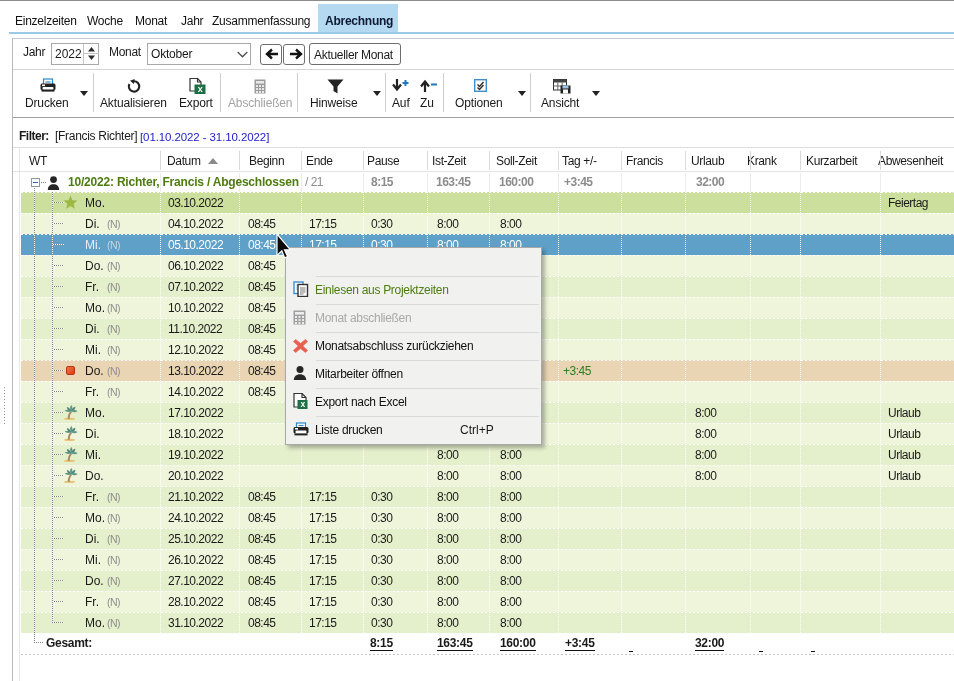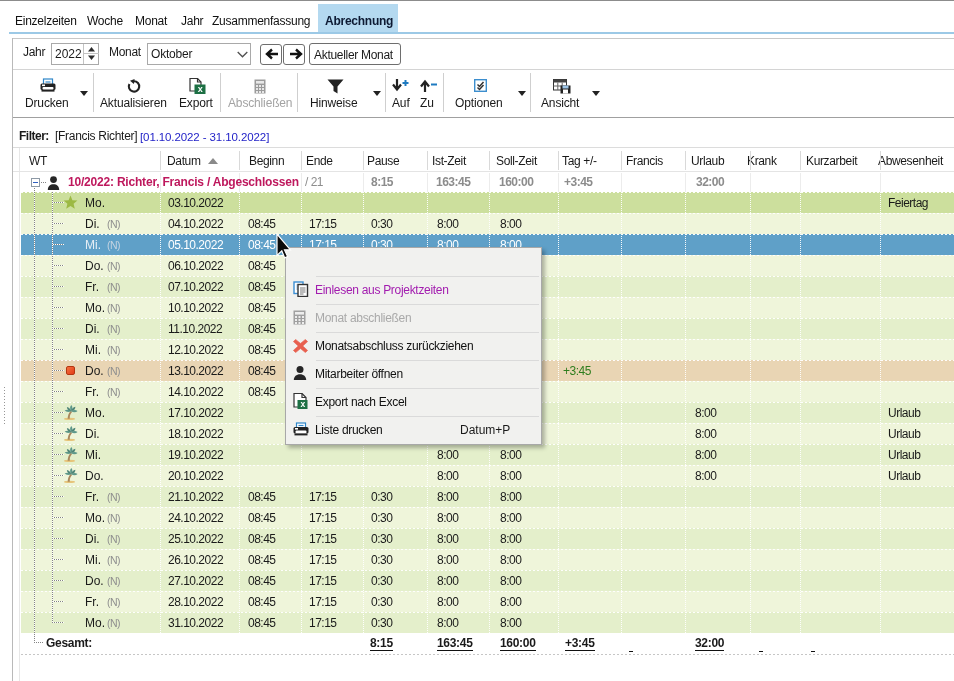--- a/index.html
+++ b/index.html
@@ -204,21 +204,21 @@
       <span class="abs" style="left:750px;top:1px;width:1px;height:19px;background:#ececec"></span>
       <span class="abs" style="left:800px;top:1px;width:1px;height:19px;background:#ececec"></span>
       <span class="abs" style="left:880px;top:1px;width:1px;height:19px;background:#ececec"></span>
  <span class="abs" style="left:31px;top:6px;width:9px;height:9px;border:1px solid #8d99a5;background:#fff"></span>
  <span class="abs" style="left:33px;top:10px;width:5px;height:1px;background:#3060c0"></span>
  <span class="abs" style="left:41px;top:10px;width:6px;height:1px;background:repeating-linear-gradient(90deg,#858585 0 1px,#fff 1px 2px)"></span>
  <svg class="abs" width="13" height="14" style="left:47px;top:4px">
   <circle cx="6.5" cy="3.6" r="3.4" fill="#262626"></circle>
   <path d="M0.8 14 C0.8 10.2 3.2 8.2 6.5 8.2 C9.8 8.2 12.2 10.2 12.2 14 Z" fill="#262626"></path>
  </svg>
- <span class="abs" style="left:68px;color:#be185d;font-weight:bold;letter-spacing:-0.2px">10/2022: Richter, Francis / Abgeschlossen</span>
+ <span class="abs" style="left:68px;color:#4d7c0f;font-weight:bold;letter-spacing:-0.2px">10/2022: Richter, Francis / Abgeschlossen</span>
  <span class="abs" style="left:305px;color:#8d8d8d">/ 21</span>
  <span class="abs" style="left:371px;color:#8c8c8c;font-weight:bold">8:15</span>
  <span class="abs" style="left:436px;color:#8c8c8c;font-weight:bold">163:45</span>
  <span class="abs" style="left:499px;color:#8c8c8c;font-weight:bold">160:00</span>
  <span class="abs" style="left:564px;color:#8c8c8c;font-weight:bold">+3:45</span>
  <span class="abs" style="left:696px;color:#8c8c8c;font-weight:bold">32:00</span>
 </div>
 <div class="row" style="top:192px;background-color:#ccdf9d">
       <span class="conn"></span>
       <svg width="15" height="15" viewBox="0 0 15 15" style="position:absolute;left:42px;top:3px">
@@ -517,21 +517,21 @@
         <svg class="micon" width="16" height="16" style="top:4px">
           <rect x="1" y="1" width="9" height="11.5" fill="#fff" stroke="#3c8fd4" stroke-width="1.4"></rect>
           <g stroke="#9ec6e8" stroke-width="1">
             <path d="M3 4 h5 M3 6 h5 M3 8 h5" fill="none"></path>
           </g>
           <rect x="5" y="3.5" width="9.5" height="12" fill="#fff" stroke="#333" stroke-width="1.4"></rect>
           <g stroke="#777" stroke-width="1">
             <path d="M7 7 h5.5 M7 9 h5.5 M7 11 h5.5 M7 13 h3.5" fill="none"></path>
           </g>
         </svg>
-        <span class="mi" style="color:#a21caf;font-weight:normal">Einlesen aus Projektzeiten</span>
+        <span class="mi" style="color:#4d7c0f;font-weight:normal">Einlesen aus Projektzeiten</span>
       </div>
       <div class="msep" style="top:56px"></div>
       <div class="abs" style="left:0;top:57px;width:255px;height:28px;line-height:26px">
         <svg class="micon" width="13" height="15" style="top:5px">
           <rect x="0.5" y="0.5" width="12" height="14" fill="#a0a0a0"></rect>
           <rect x="2" y="2" width="9" height="2.6" fill="#ededed"></rect>
           <g fill="#ededed">
             <rect x="2" y="6" width="2" height="2"></rect>
             <rect x="5.5" y="6" width="2" height="2"></rect>
             <rect x="9" y="6" width="2" height="2"></rect>
@@ -574,18 +574,18 @@
       <div class="abs" style="left:0;top:169px;width:255px;height:28px;line-height:26px">
         <svg class="micon" width="16" height="15" style="top:5px">
           <rect x="3.5" y="1" width="9" height="5.5" fill="#fff" stroke="#2e86c8" stroke-width="1.2"></rect>
           <line x1="5.5" y1="3.5" x2="10.5" y2="3.5" stroke="#2e86c8" stroke-width="1.2"></line>
           <rect x="0.5" y="5" width="15" height="6.5" rx="1.5" fill="#222"></rect>
           <rect x="2" y="6" width="3" height="1.6" fill="#fff"></rect>
           <rect x="2.5" y="8.6" width="11" height="2.6" rx="1" fill="#fff"></rect>
           <rect x="1.5" y="11.6" width="13" height="1.8" fill="#222"></rect>
         </svg>
         <span class="mi" style="color:#111;font-weight:normal">Liste drucken</span>
-        <span class="abs" style="left:174px;letter-spacing:0px">Datum+P</span>
+        <span class="abs" style="left:174px;letter-spacing:0px">Ctrl+P</span>
       </div>
     </div>
 <svg class="abs" width="18" height="29" style="left:276px;top:233px">
  <path d="M1 1 L1 22.5 L5.8 17.9 L8.7 24.9 L11.6 23.6 L8.5 16.8 L14.4 16.8 Z" fill="#0a0a0a" stroke="#fff" stroke-width="1.2"></path>
 </svg>
 </div>
 </body></html>

